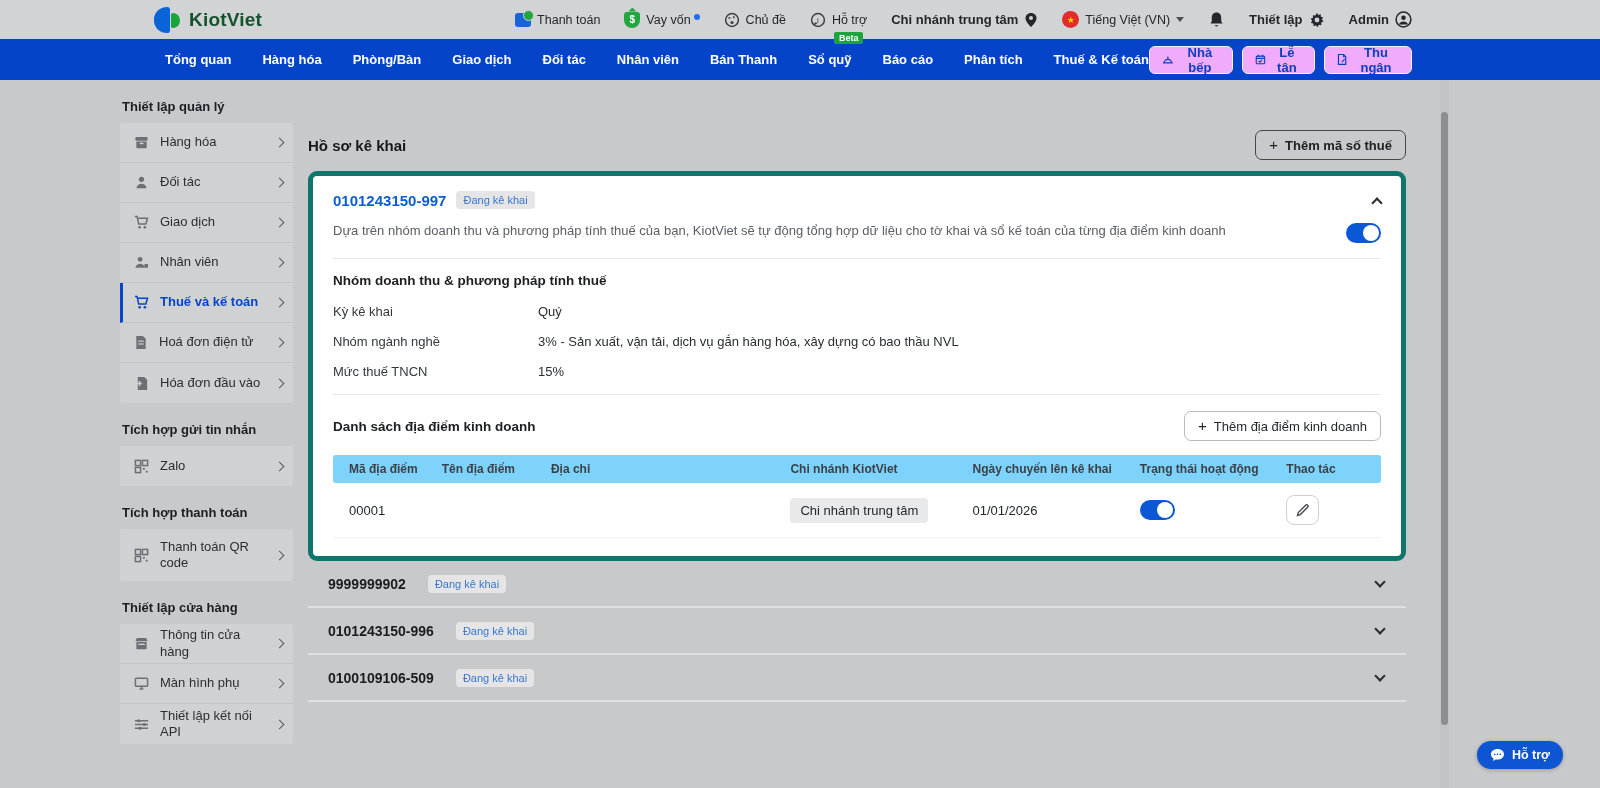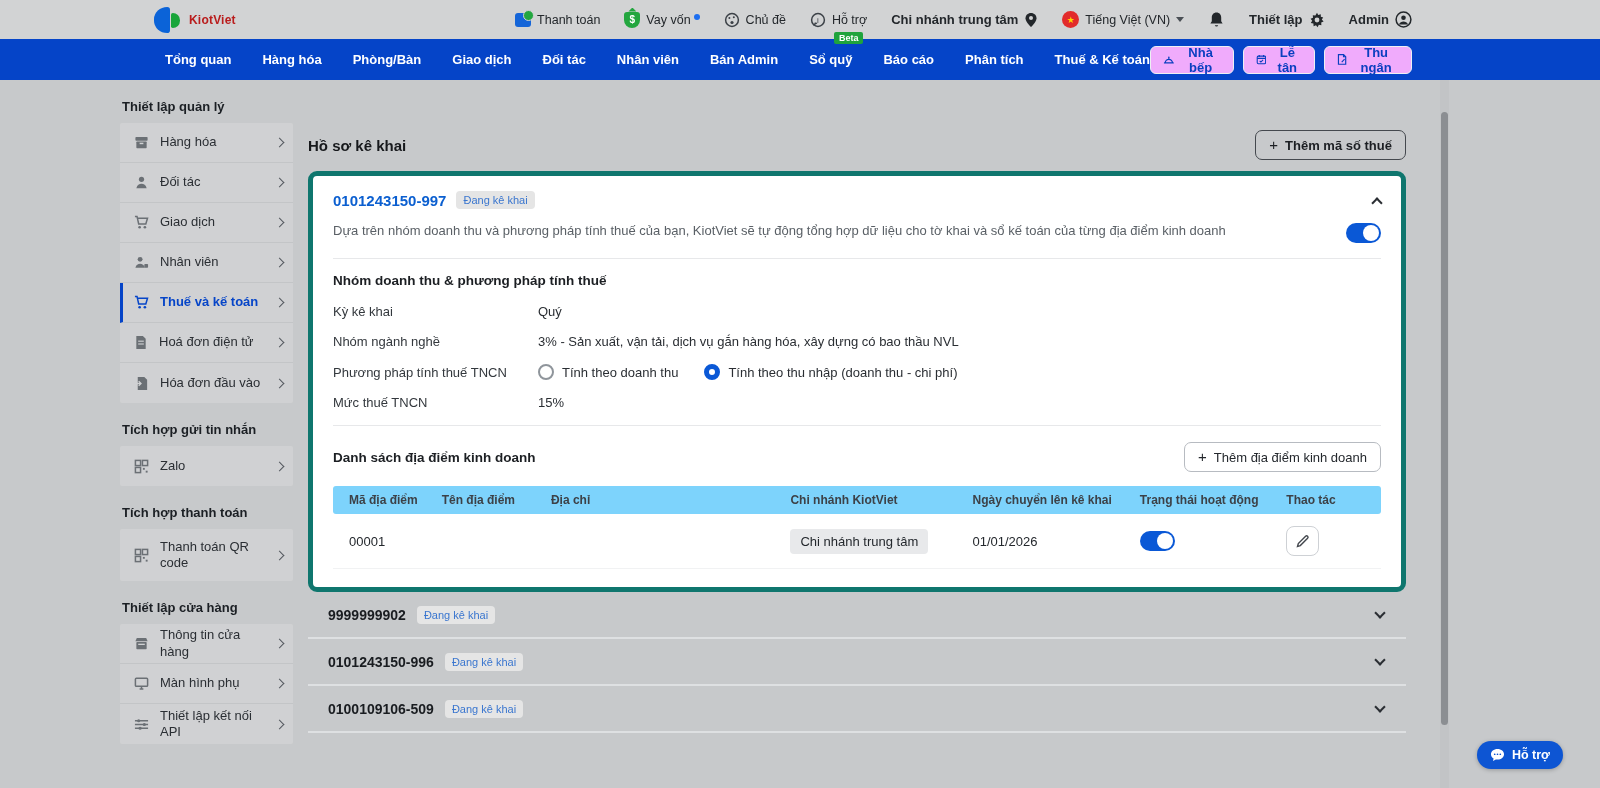--- a/index.html
+++ b/index.html
@@ -5,21 +5,21 @@
   * { margin:0; padding:0; box-sizing:border-box; }
   html,body { width:1600px; height:788px; overflow:hidden; }
   body { font-family:"Liberation Sans","DejaVu Sans",sans-serif; background:#c7c9cb; color:#1f2328; position:relative; }
 
   
   .topbar { height:39px; background:#d2d3d4; display:flex; align-items:center; padding:0 188px 0 152px; }
   .brand { display:flex; align-items:center; gap:7px; }
   .brand-logo { width:30px; height:26px; position:relative; }
   .brand-logo .lobe-blue { position:absolute; left:2px; top:0; width:16px; height:26px; background:#0b63d8; border-radius:14px 3px 3px 14px / 13px 3px 3px 13px; }
   .brand-logo .lobe-green { position:absolute; left:19px; top:6px; width:9px; height:15px; background:#19a53a; border-radius:2px 8px 8px 2px / 2px 8px 8px 2px; }
-  .brand-name { font-size:12px; font-weight:bold; color:#b91c1c; letter-spacing:.2px; }
+  .brand-name { font-size:19px; font-weight:bold; color:#14532d; letter-spacing:.2px; }
   .topbar-right { margin-left:auto; display:flex; align-items:center; gap:24px; }
   .top-item { display:flex; align-items:center; gap:6px; font-size:12.5px; color:#23272b; position:relative; cursor:pointer; }
   .top-item svg { display:block; }
   .dot-sup { width:6px; height:6px; background:#1d6ef0; border-radius:50%; align-self:flex-start; margin:2px 0 0 -3px; }
   .beta-badge { position:absolute; left:24px; top:20px; background:#1fa33c; color:#fff; font-size:9px; font-weight:bold; padding:1px 5px; border-radius:2px; }
   .flag { width:17px; height:17px; border-radius:50%; background:#e22b2b; display:flex; align-items:center; justify-content:center; color:#ffd400; font-size:9px; }
   .caret-down { width:0; height:0; border-left:4px solid transparent; border-right:4px solid transparent; border-top:5px solid #4a4f55; }
   .pay-icon { width:16px; height:14px; background:#1565d8; border-radius:3px; position:relative; }
   .pay-icon::after { content:""; position:absolute; right:-3px; top:-3px; width:9px; height:9px; border-radius:50%; background:#23a63f; border:1px solid #d2d3d4; }
   .bag-icon { width:16px; height:16px; background:#23a63f; border-radius:3px 3px 8px 8px; position:relative; display:flex; align-items:center; justify-content:center; color:#fff; font-size:10px; font-weight:bold; }
@@ -84,21 +84,21 @@
   .loc-title { font-size:13.5px; font-weight:bold; color:#1c1f23; }
   .loc-table-wrap { padding:0 20px 18px; }
   table.loc { width:100%; border-collapse:collapse; }
   table.loc th { background:#7dd3fc; font-size:12px; font-weight:bold; color:#3c4147; text-align:left; padding:7px 8px 7px 16px; white-space:nowrap; }
   table.loc th:first-child { border-radius:3px 0 0 3px; }
   table.loc th:last-child { border-radius:0 3px 3px 0; }
   table.loc td { padding:12px 8px 12px 16px; font-size:13px; color:#24282d; border-bottom:1px solid #f1f2f3; }
   .chip { display:inline-block; background:#e8e9eb; border-radius:4px; padding:5px 10px; font-size:13px; color:#24282d; }
   .icon-btn { width:33px; height:30px; border:1px solid #ced1d5; border-radius:8px; background:#fff; display:flex; align-items:center; justify-content:center; cursor:pointer; }
 
-  .collapsed-row { height:47px; display:flex; align-items:center; gap:11px; padding:0 22px 0 20px; border-bottom:2px solid #dee0e2; cursor:pointer; }
+  .collapsed-row { height:47px; display:flex; align-items:center; gap:22px; padding:0 22px 0 20px; border-bottom:2px solid #dee0e2; cursor:pointer; }
   .collapsed-row:first-of-type { margin-top:7px; border-top:2px solid #dee0e2; }
   .collapsed-code { font-size:14px; font-weight:bold; color:#191c20; }
 
   
   .scrollbar { position:absolute; left:1440px; top:80px; width:9px; height:708px; background:#c2c4c6; }
   .scroll-thumb { position:absolute; top:32px; left:1px; width:7px; height:613px; background:#8b8e92; border-radius:4px; }
 
   
   .support-fab { position:absolute; right:37px; bottom:19px; background:#0d55d3; color:#fff; border:none; border-radius:15px; height:28px; padding:0 13px; display:flex; align-items:center; gap:7px; font-size:12.5px; font-weight:bold; cursor:pointer; font-family:inherit; box-shadow:0 1px 4px rgba(0,0,0,.25); }
 </style>
@@ -178,21 +178,21 @@
 </div>
 
 <div class="navbar">
   <div class="nav-items">
     <span class="nav-item">Tổng quan</span>
     <span class="nav-item">Hàng hóa</span>
     <span class="nav-item">Phòng/Bàn</span>
     <span class="nav-item">Giao dịch</span>
     <span class="nav-item">Đối tác</span>
     <span class="nav-item">Nhân viên</span>
-    <span class="nav-item">Bán Admin</span>
+    <span class="nav-item">Bán Thanh</span>
     <span class="nav-item">Sổ quỹ</span>
     <span class="nav-item">Báo cáo</span>
     <span class="nav-item">Phân tích</span>
     <span class="nav-item">Thuế &amp; Kế toán</span>
   </div>
   <div class="nav-actions">
     <button class="nav-btn">
       <svg width="15" height="14" viewBox="0 0 16 15">
           <path d="M2 11.5 h12 M3 11.5 a5 5 0 0 1 10 0 M8 6.5 v-2" fill="none" stroke="currentColor" stroke-width="1.7" stroke-linecap="round"></path>
           <circle cx="8" cy="3.6" r="1" fill="currentColor"></circle>
@@ -379,33 +379,20 @@
       <div class="frow">
         <span class="flabel">Kỳ kê khai</span>
         <span class="fvalue">Quý</span>
       </div>
 
       <div class="frow">
         <span class="flabel">Nhóm ngành nghề</span>
         <span class="fvalue">3% - Sản xuất, vận tải, dịch vụ gắn hàng hóa, xây dựng có bao thầu NVL</span>
       </div>
 
-      <div class="frow">
-        <span class="flabel">Phương pháp tính thuế TNCN</span>
-        <div class="radio-group">
-          <div class="radio-opt">
-            <span class="radio"></span>
-            <span class="fvalue">Tính theo doanh thu</span>
-          </div>
-          <div class="radio-opt">
-            <span class="radio checked"></span>
-            <span class="fvalue">Tính theo thu nhập (doanh thu - chi phí)</span>
-          </div>
-        </div>
-      </div>
 
       <div class="frow">
         <span class="flabel">Mức thuế TNCN</span>
         <span class="fvalue">15%</span>
       </div>
 
       <hr class="divider">
 
       <div class="loc-header">
         <span class="loc-title">Danh sách địa điểm kinh doanh</span>

